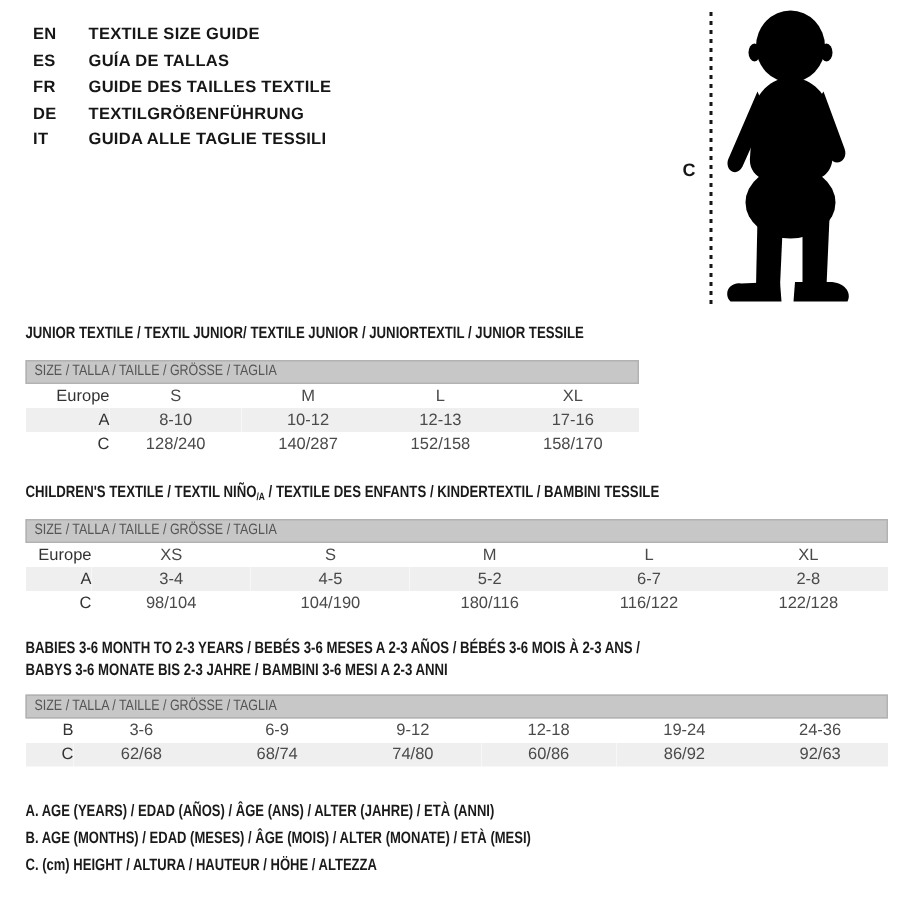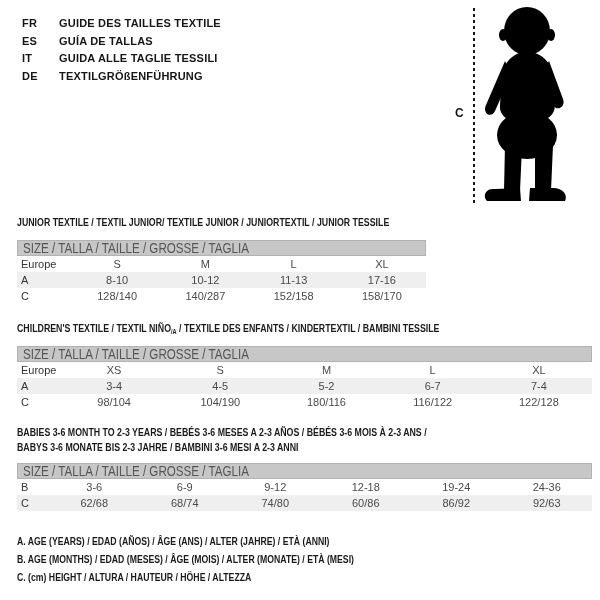--- a/index.html
+++ b/index.html
@@ -20,39 +20,40 @@
 
   
   .sec-title,.note-line{position:absolute;left:17px;font-size:11px;font-weight:bold;
         color:#1a1a1a;white-space:nowrap;transform:scaleX(0.80);transform-origin:left top;}
   .note-line{transform:scaleX(0.79);}
   .sub{font-size:7px;vertical-align:-2px;}
 
   
   .tbl{position:absolute;}
   .size-bar{background:#c7c7c7;border:1px solid #b2b2b2;box-sizing:border-box;height:16px;
-            line-height:14px;padding-left:5px;color:#555;font-size:14px;white-space:nowrap;overflow:hidden;}
+            line-height:14px;padding-left:5px;color:#555;font-size:10px;white-space:nowrap;overflow:hidden;}
   .size-bar .cond{display:inline-block;transform:scaleX(0.83);transform-origin:left center;}
   table.grid{border-collapse:collapse;table-layout:fixed;width:100%;}
   table.grid td{height:16px;padding:0;font-size:11px;color:#4a4a4a;text-align:center;
                 vertical-align:middle;line-height:16px;white-space:nowrap;overflow:hidden;}
-  table.grid td.lbl{text-align:left;padding-left:4px;color:#333;}
+  table.grid td.lbl{text-align:right;padding-left:4px;color:#333;}
   tr.r-gray td{background:#efefef;}
   tr.r-white td{background:#ffffff;}
 </style>
 </head>
 <body>
 
 <div class="page">
 
   <ul class="langs">
+    <li><span class="code">EN</span><span>TEXTILE SIZE GUIDE</span></li>
+    <li><span class="code">ES</span><span>GUÍA DE TALLAS</span></li>
     <li><span class="code">FR</span><span>GUIDE DES TAILLES TEXTILE</span></li>
-    <li><span class="code">ES</span><span>GUÍA DE TALLAS</span></li>
+    <li><span class="code">DE</span><span>TEXTILGRÖßENFÜHRUNG</span></li>
     <li><span class="code">IT</span><span>GUIDA ALLE TAGLIE TESSILI</span></li>
-    <li><span class="code">DE</span><span>TEXTILGRÖßENFÜHRUNG</span></li>
   </ul>
 
   <div class="dash-line"></div>
   <div class="fig-label">C</div>
   <svg class="baby" viewBox="0 0 94 200" aria-hidden="true">
     <g fill="#000000">
       <ellipse cx="48" cy="26" rx="23" ry="24"></ellipse>
       <ellipse cx="24" cy="30" rx="4" ry="6"></ellipse>
       <ellipse cx="72" cy="30" rx="4" ry="6"></ellipse>
       <path d="M48,46 C64,48 72,58 74,70 L76,100 C76,110 68,116 58,116 L38,116 C28,116 20,110 21,100 L23,70 C25,58 33,48 48,46 Z"></path>
@@ -82,26 +83,26 @@
         <td class="lbl">Europe</td>
         <td>S</td>
         <td>M</td>
         <td>L</td>
         <td>XL</td>
       </tr>
       <tr class="r-gray">
         <td class="lbl">A</td>
         <td>8-10</td>
         <td>10-12</td>
-        <td>11-13</td>
+        <td>12-13</td>
         <td>17-16</td>
       </tr>
       <tr class="r-white">
         <td class="lbl">C</td>
-        <td>128/140</td>
+        <td>128/240</td>
         <td>140/287</td>
         <td>152/158</td>
         <td>158/170</td>
       </tr>
     </tbody>
       </table>
   </div>
 
   <div class="sec-title" style="top:322px"><span>CHILDREN'S TEXTILE / TEXTIL NIÑO</span><span class="sub">/A</span><span> / TEXTILE DES ENFANTS / KINDERTEXTIL / BAMBINI TESSILE</span></div>
   <div class="tbl" style="left:17px;top:346px;width:575px">
@@ -123,21 +124,21 @@
         <td>M</td>
         <td>L</td>
         <td>XL</td>
       </tr>
       <tr class="r-gray">
         <td class="lbl">A</td>
         <td>3-4</td>
         <td>4-5</td>
         <td>5-2</td>
         <td>6-7</td>
-        <td>7-4</td>
+        <td>2-8</td>
       </tr>
       <tr class="r-white">
         <td class="lbl">C</td>
         <td>98/104</td>
         <td>104/190</td>
         <td>180/116</td>
         <td>116/122</td>
         <td>122/128</td>
       </tr>
     </tbody>

